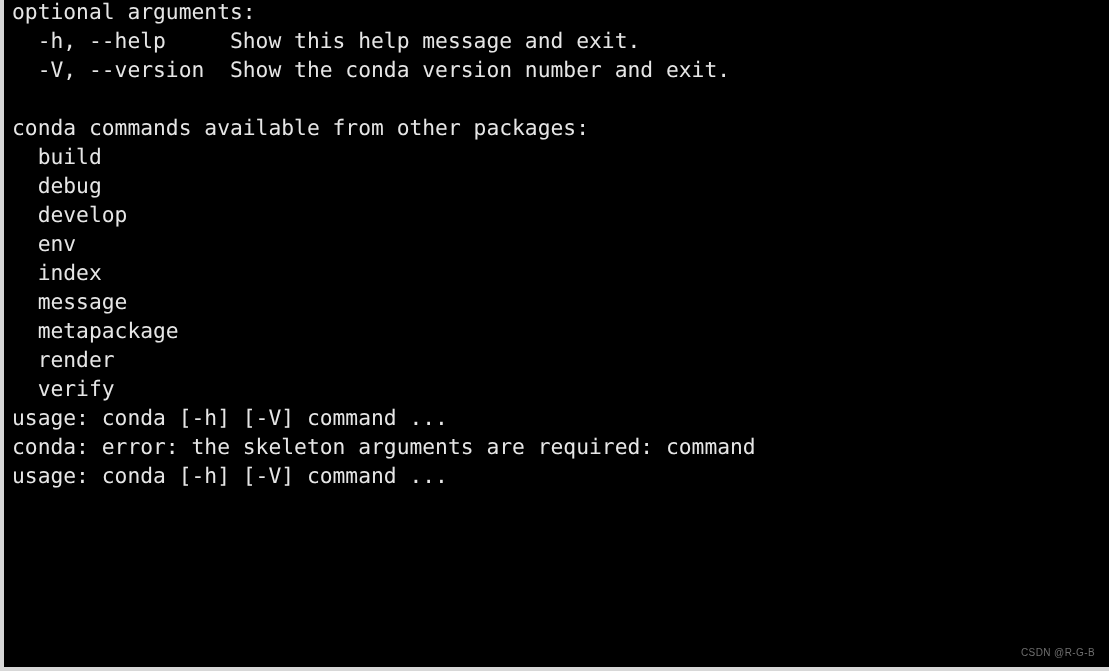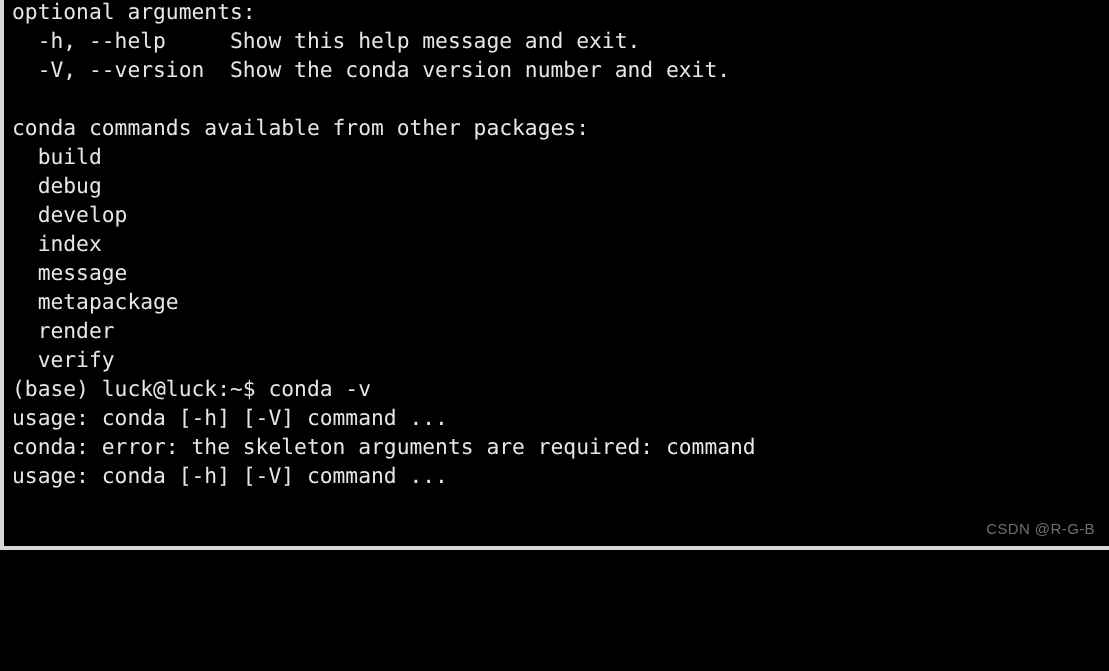--- a/index.html
+++ b/index.html
@@ -11,21 +11,21 @@
   body {
     width: 1109px;
     height: 671px;
     overflow: hidden;
     font-family: "DejaVu Sans Mono", "Liberation Mono", monospace;
   }
 
   #terminal {
     position: relative;
     width: 1109px;
-    height: 550px;
+    height: 671px;
     background: #000000;
     box-sizing: border-box;
     border-left: 4px solid #d8d8d8;
     border-bottom: 4px solid #d8d8d8;
     overflow: hidden;
   }
 
   #screen {
     position: absolute;
     left: 8px;
@@ -47,21 +47,21 @@
 
   .blank {
     color: transparent;
   }
 
   #watermark {
     position: absolute;
     right: 14px;
     bottom: 9px;
     font-family: "Liberation Sans", sans-serif;
-    font-size: 15px;
+    font-size: 10px;
     color: #6e6e6e;
     letter-spacing: 0.4px;
     white-space: pre;
     user-select: none;
   }
 </style>
 </head>
 <body>
 
 <div id="terminal">
@@ -78,34 +78,34 @@
 
     <div class="line">conda commands available from other packages:</div>
 
     <div class="line">  build</div>
 
 
     <div class="line">  debug</div>
 
     <div class="line">  develop</div>
 
+    <div class="line">  env</div>
 
     <div class="line">  index</div>
 
     <div class="line">  message</div>
 
     <div class="line">  metapackage</div>
 
     <div class="line">  render</div>
 
 
 
     <div class="line">  verify</div>
 
-    <div class="line">(base) luck@luck:~$ conda -v</div>
 
     <div class="line">usage: conda [-h] [-V] command ...</div>
 
     <div class="line">conda: error: the skeleton arguments are required: command</div>
 
 
     <div class="line">usage: conda [-h] [-V] command ...</div>
 
   </div>
 

